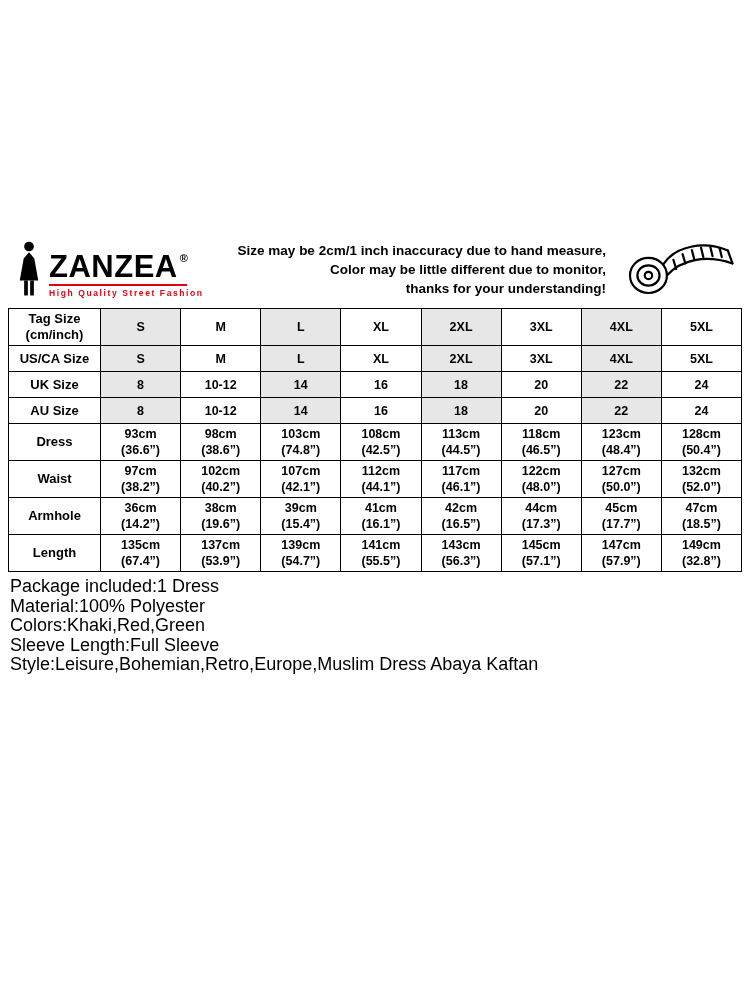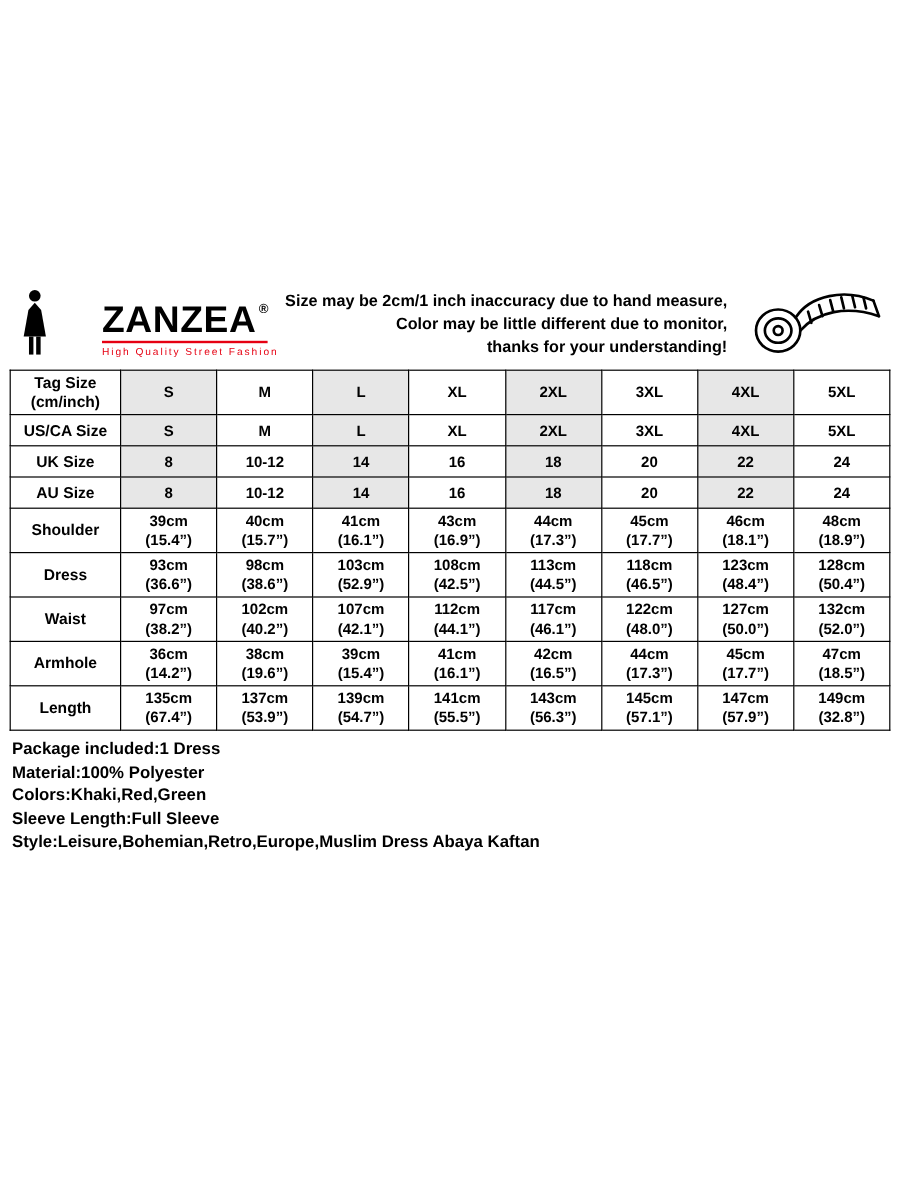--- a/index.html
+++ b/index.html
@@ -7,46 +7,46 @@
   body {
     width:750px; height:1000px; position:relative; margin:0 auto;
     font-family:"Liberation Sans", sans-serif; color:#000;
   }
   .sheet { position:absolute; top:238px; left:0; width:750px; }
 
   
   .header { display:flex; align-items:center; padding:0 12px 6px 14px; }
   .logo { width:190px; display:flex; align-items:flex-end; gap:5px; }
   .logo-figure svg { display:block; }
-  .brand-block { display:flex; flex-direction:column; align-items:flex-start;margin-left:36px; }
+  .brand-block { display:flex; flex-direction:column; align-items:flex-start; }
   .brand-row { display:flex; align-items:flex-start; line-height:1; }
   .brand { font-size:31px; font-weight:bold; letter-spacing:0.5px; color:#000; }
   .reg { font-size:11px; font-weight:bold; margin:2px 0 0 2px; }
   .brand-rule { width:138px; height:2px; background:#e60012; margin:2px 0 2px 0; }
-  .tagline { color:#e60012; font-size:8.5px; font-weight:normal; letter-spacing:1.6px; white-space:nowrap; }
+  .tagline { color:#e60012; font-size:8.5px; font-weight:bold; letter-spacing:1.6px; white-space:nowrap; }
   .notice { flex:1; text-align:right; font-weight:bold; font-size:13.5px; line-height:19px; padding:0 4px; }
   .tape { width:128px; display:flex; justify-content:flex-end; }
 
   
   table.size-chart {
     width:734px; margin:2px 8px 0 8px;
     border-collapse:collapse; table-layout:fixed;
   }
   table.size-chart col.label-col { width:92px; }
   table.size-chart th, table.size-chart td {
     border:1px solid #000; text-align:center; vertical-align:middle;
     font-weight:bold; font-size:12.5px; line-height:16px;
     white-space:pre-line; height:26px; padding:2px 1px;
   }
   table.size-chart th { font-size:13px; }
   table.size-chart td.shade { background:#e7e7e7; }
 
   
   .details { padding:5px 0 0 10px; }
-  .details div { font-size:14px; font-weight:bold; line-height:19.5px; }
+  .details div { font-size:18px; font-weight:normal; line-height:19.5px; }
 </style>
 </head>
 <body>
 
 <div class="sheet">
 
   <div class="header">
 
     <div class="logo">
       <span class="logo-figure">
@@ -147,46 +147,27 @@
           <td class="shade">8</td>
           <td>10-12</td>
           <td class="shade">14</td>
           <td>16</td>
           <td class="shade">18</td>
           <td>20</td>
           <td class="shade">22</td>
           <td>24</td>
         </tr>
         <tr>
-          <th>Shoulder</th>
-          <td>39cm
-(15.4”)</td>
-          <td>40cm
-(15.7”)</td>
-          <td>41cm
-(16.1”)</td>
-          <td>43cm
-(16.9”)</td>
-          <td>44cm
-(17.3”)</td>
-          <td>45cm
-(17.7”)</td>
-          <td>46cm
-(18.1”)</td>
-          <td>48cm
-(18.9”)</td>
-        </tr>
-        <tr>
           <th>Dress</th>
           <td>93cm
 (36.6”)</td>
           <td>98cm
 (38.6”)</td>
           <td>103cm
-(52.9”)</td>
+(74.8”)</td>
           <td>108cm
 (42.5”)</td>
           <td>113cm
 (44.5”)</td>
           <td>118cm
 (46.5”)</td>
           <td>123cm
 (48.4”)</td>
           <td>128cm
 (50.4”)</td>

